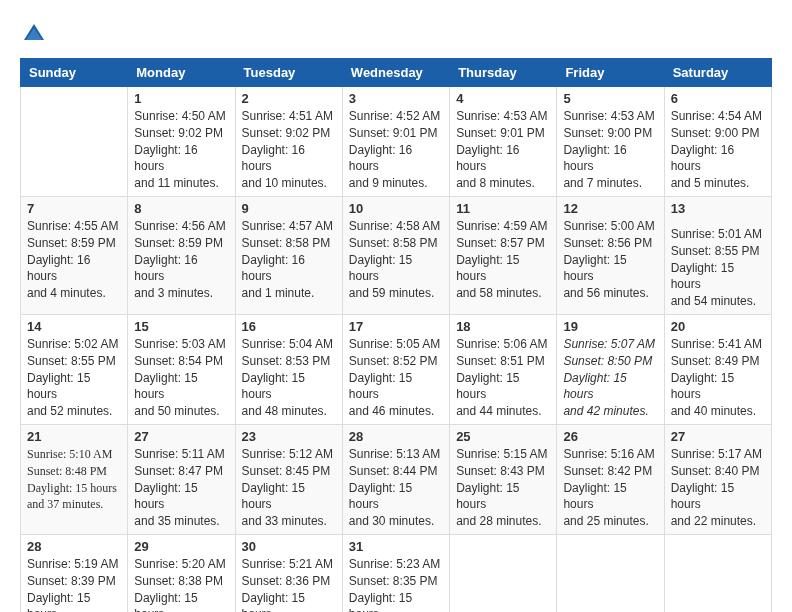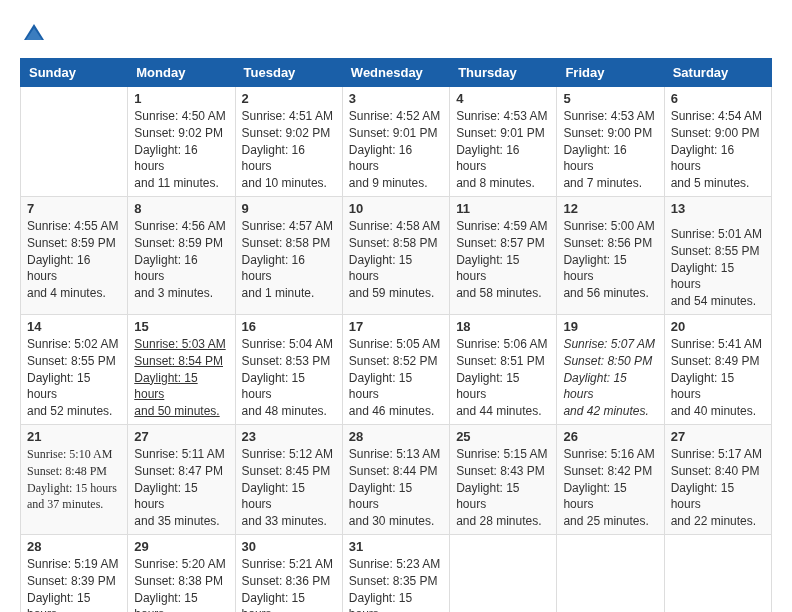--- a/index.html
+++ b/index.html
@@ -226,21 +226,21 @@
       <tr>
         <td>
           <span class="day-number">14</span>
           <div class="day-info" style="white-space: pre-line;">Sunrise: 5:02 AM
 Sunset: 8:55 PM
 Daylight: 15 hours
 and 52 minutes.</div>
         </td>
         <td>
           <span class="day-number">15</span>
-          <div class="day-info" style="white-space: pre-line; text-decoration: underline;">Sunrise: 5:03 AM
+          <div class="day-info" style="white-space: pre-line;">Sunrise: 5:03 AM
 Sunset: 8:54 PM
 Daylight: 15 hours
 and 50 minutes.</div>
         </td>
         <td>
           <span class="day-number">16</span>
           <div class="day-info" style="white-space: pre-line;">Sunrise: 5:04 AM
 Sunset: 8:53 PM
 Daylight: 15 hours
 and 48 minutes.</div>

